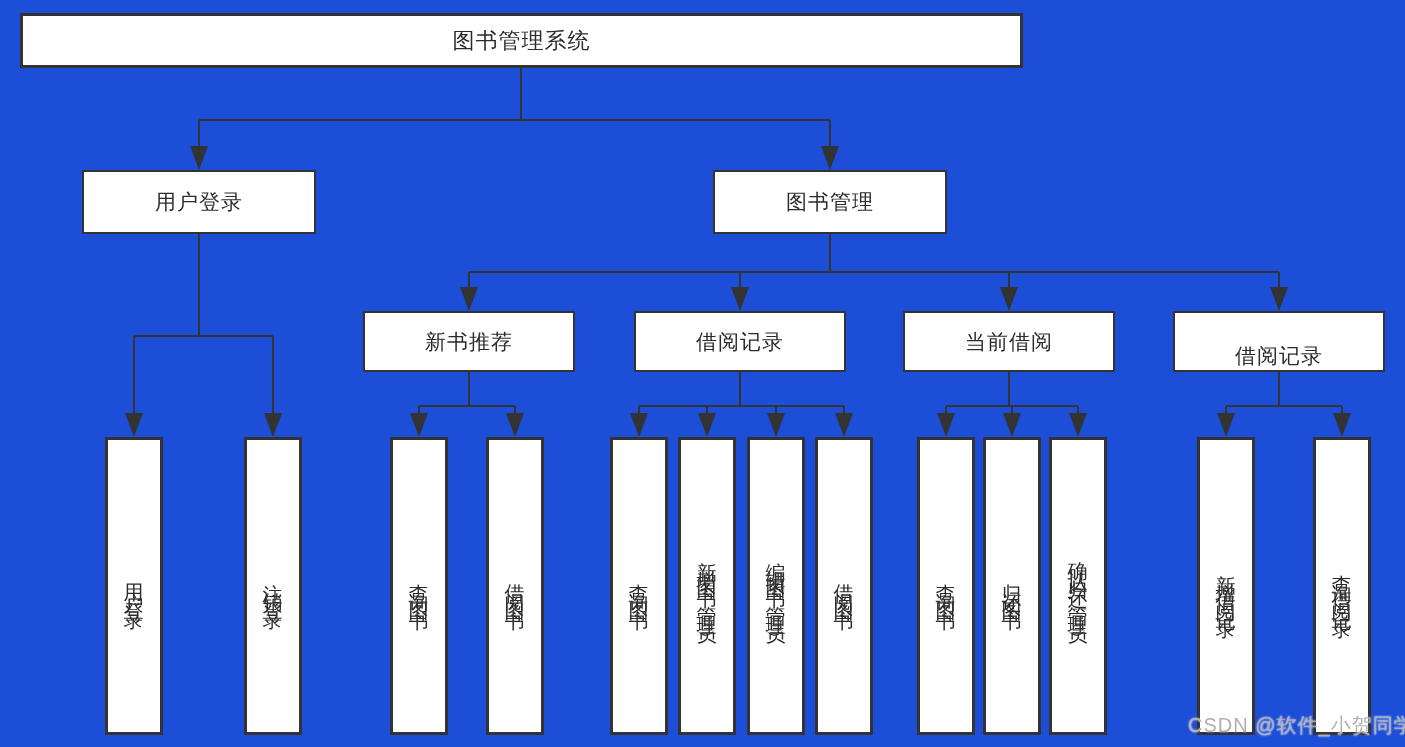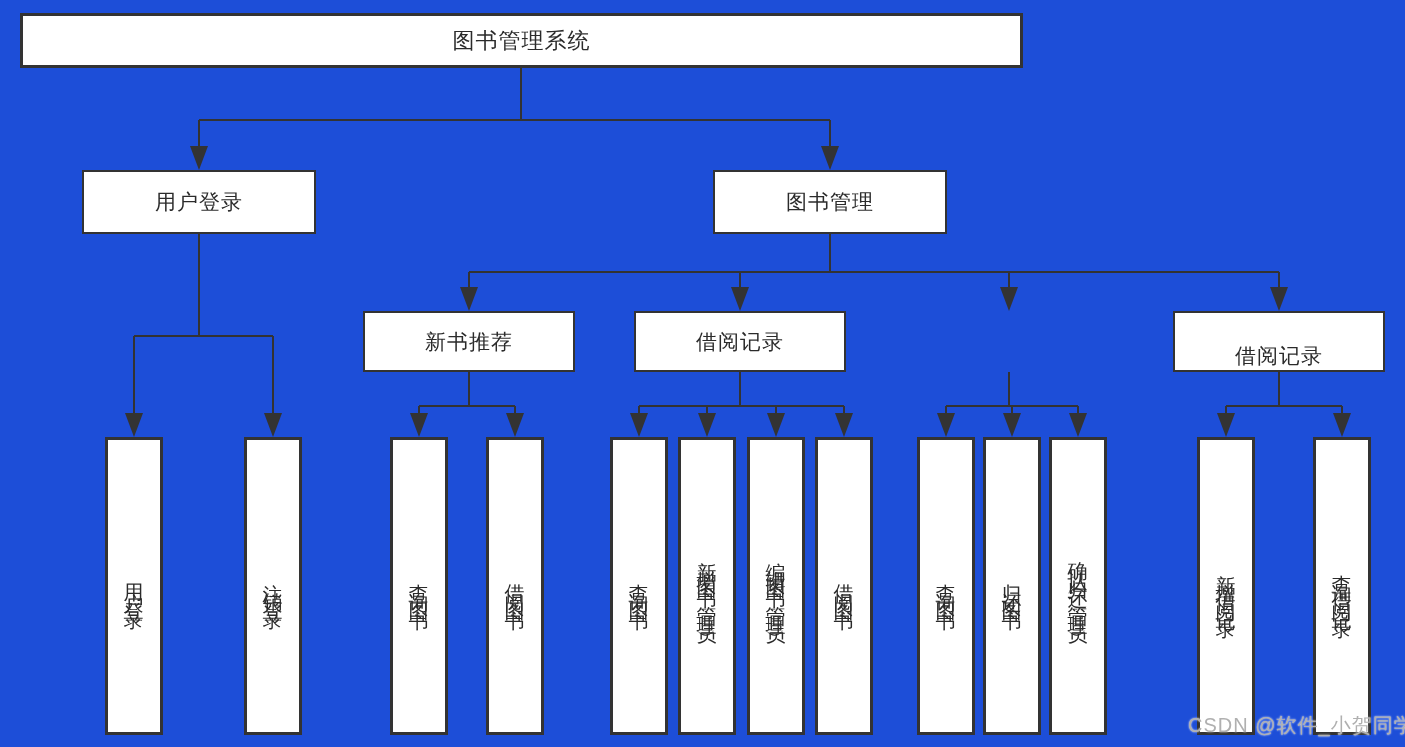--- a/index.html
+++ b/index.html
@@ -107,20 +107,23 @@
   <div class="box" style="left:713px;top:170px;width:234px;height:64px;">
     <span>图书管理</span>
   </div>
 
   <div class="box" style="left:363px;top:311px;width:212px;height:61px;">
     <span>新书推荐</span>
   </div>
   <div class="box" style="left:634px;top:311px;width:212px;height:61px;">
     <span>借阅记录</span>
   </div>
+  <div class="box" style="left:903px;top:311px;width:212px;height:61px;">
+    <span>当前借阅</span>
+  </div>
   <div class="box" style="left:1173px;top:311px;width:212px;height:61px;align-items:flex-end;">
     <span>借阅记录</span>
   </div>
 
   <div class="box leaf" style="left:105px;top:437px;width:58px;height:298px;">
     <span>用户登录</span>
   </div>
   <div class="box leaf" style="left:244px;top:437px;width:58px;height:298px;">
     <span>注销登录</span>
   </div>

